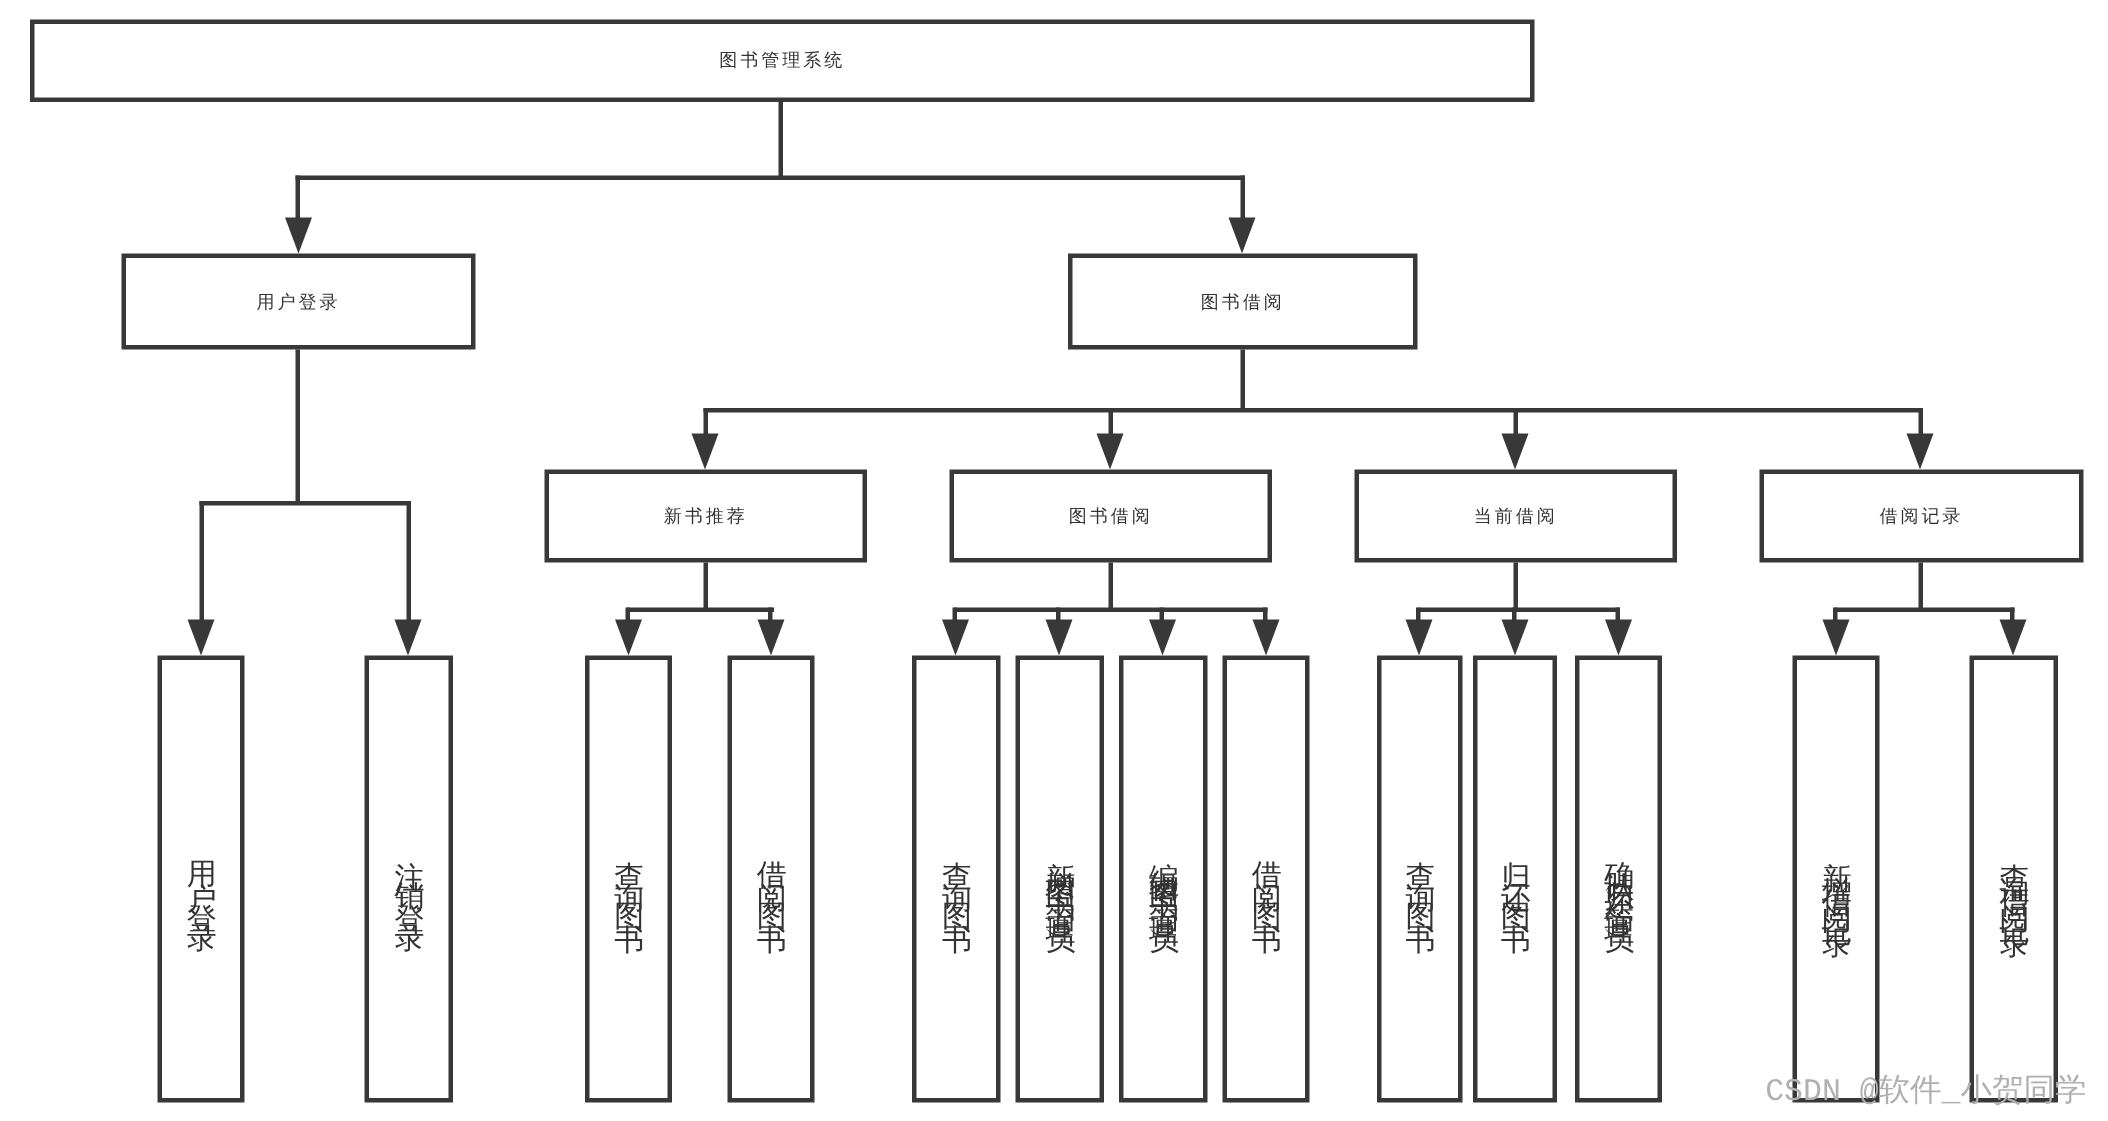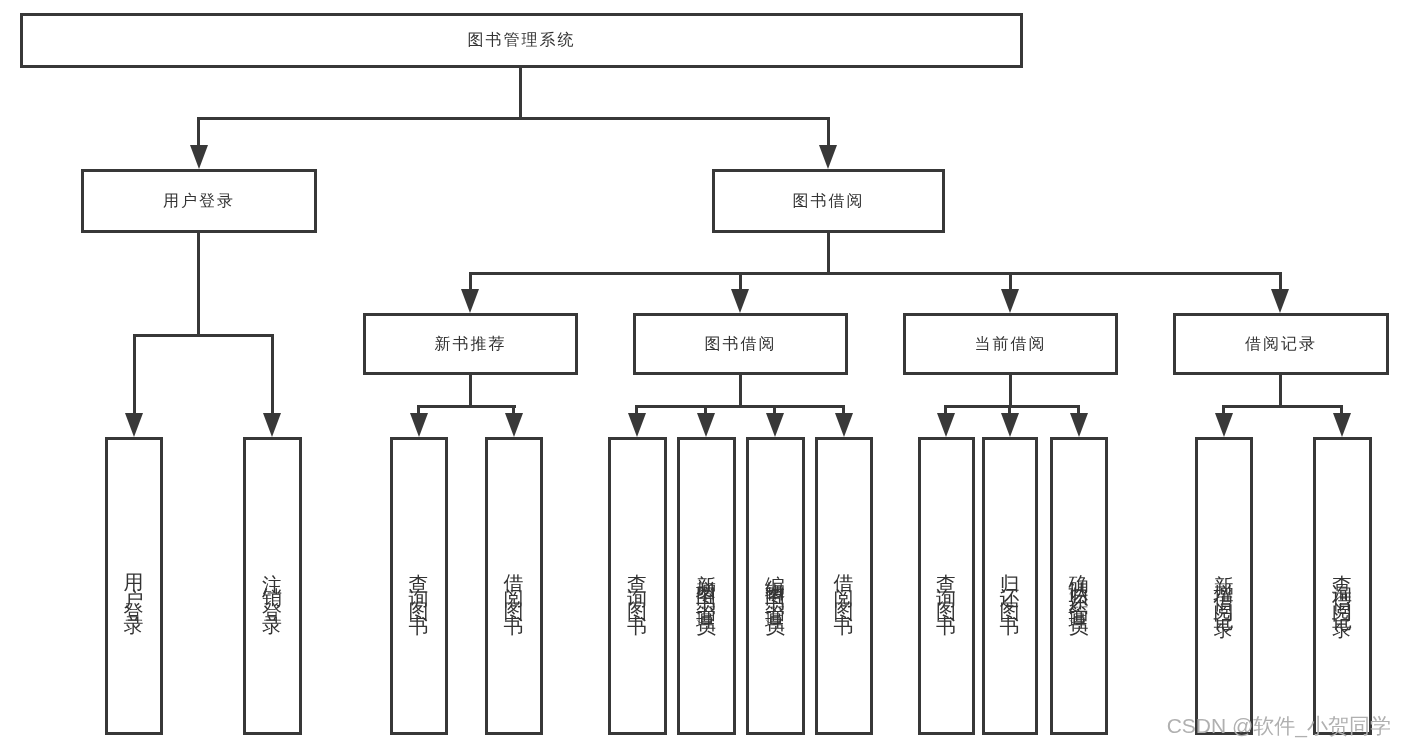--- a/index.html
+++ b/index.html
@@ -22,21 +22,21 @@
   }
   .box {
     position: absolute;
     border: 3px solid var(--line);
     background: var(--background);
     display: flex;
     align-items: center;
     justify-content: center;
   }
   .hlabel {
-    font-size: 16px;
+    font-size: 12px;
     color: var(--text);
     letter-spacing: 2px;
     white-space: nowrap;
   }
   .vlabel {
     writing-mode: vertical-rl;
     text-orientation: mixed;
     font-size: 20px;
     line-height: 1;
     color: var(--text);
@@ -64,20 +64,21 @@
     border-top: 24px solid var(--line);
   }
   .watermark {
     position: absolute;
     top: 712px;
     right: 14px;
     font-size: 21px;
     color: var(--watermark);
     white-space: nowrap;
     z-index: 5;
+    font-family: Liberation Mono, monospace;
   }
 </style>
 </head>
 <body>
 
 <div class="canvas">
 
   <div class="box" style="left:20px;top:13px;width:1003px;height:55px">
     <span class="hlabel">图书管理系统</span>
   </div>

